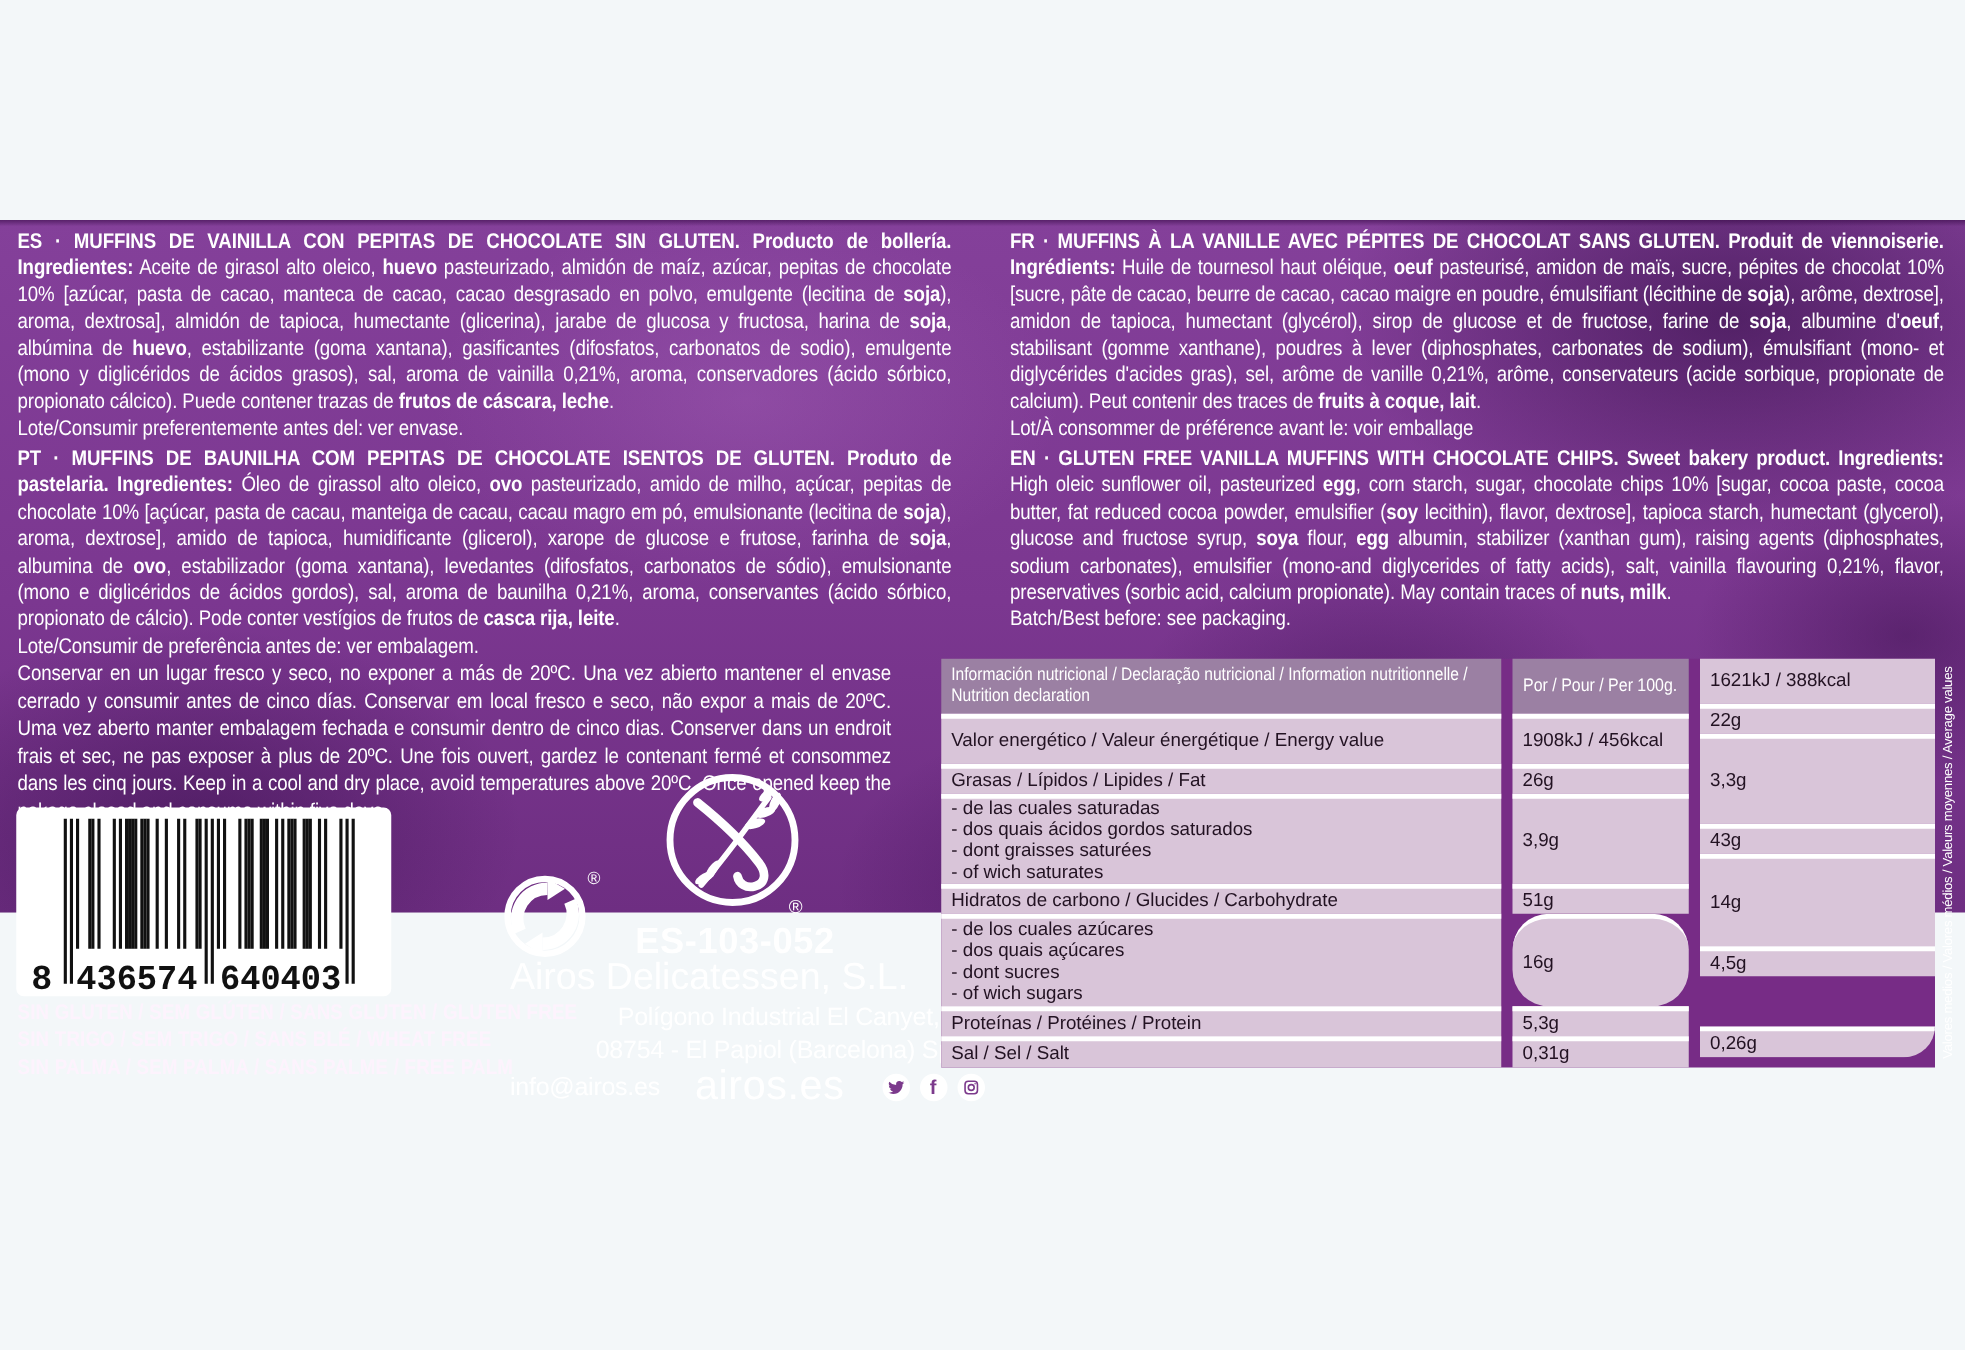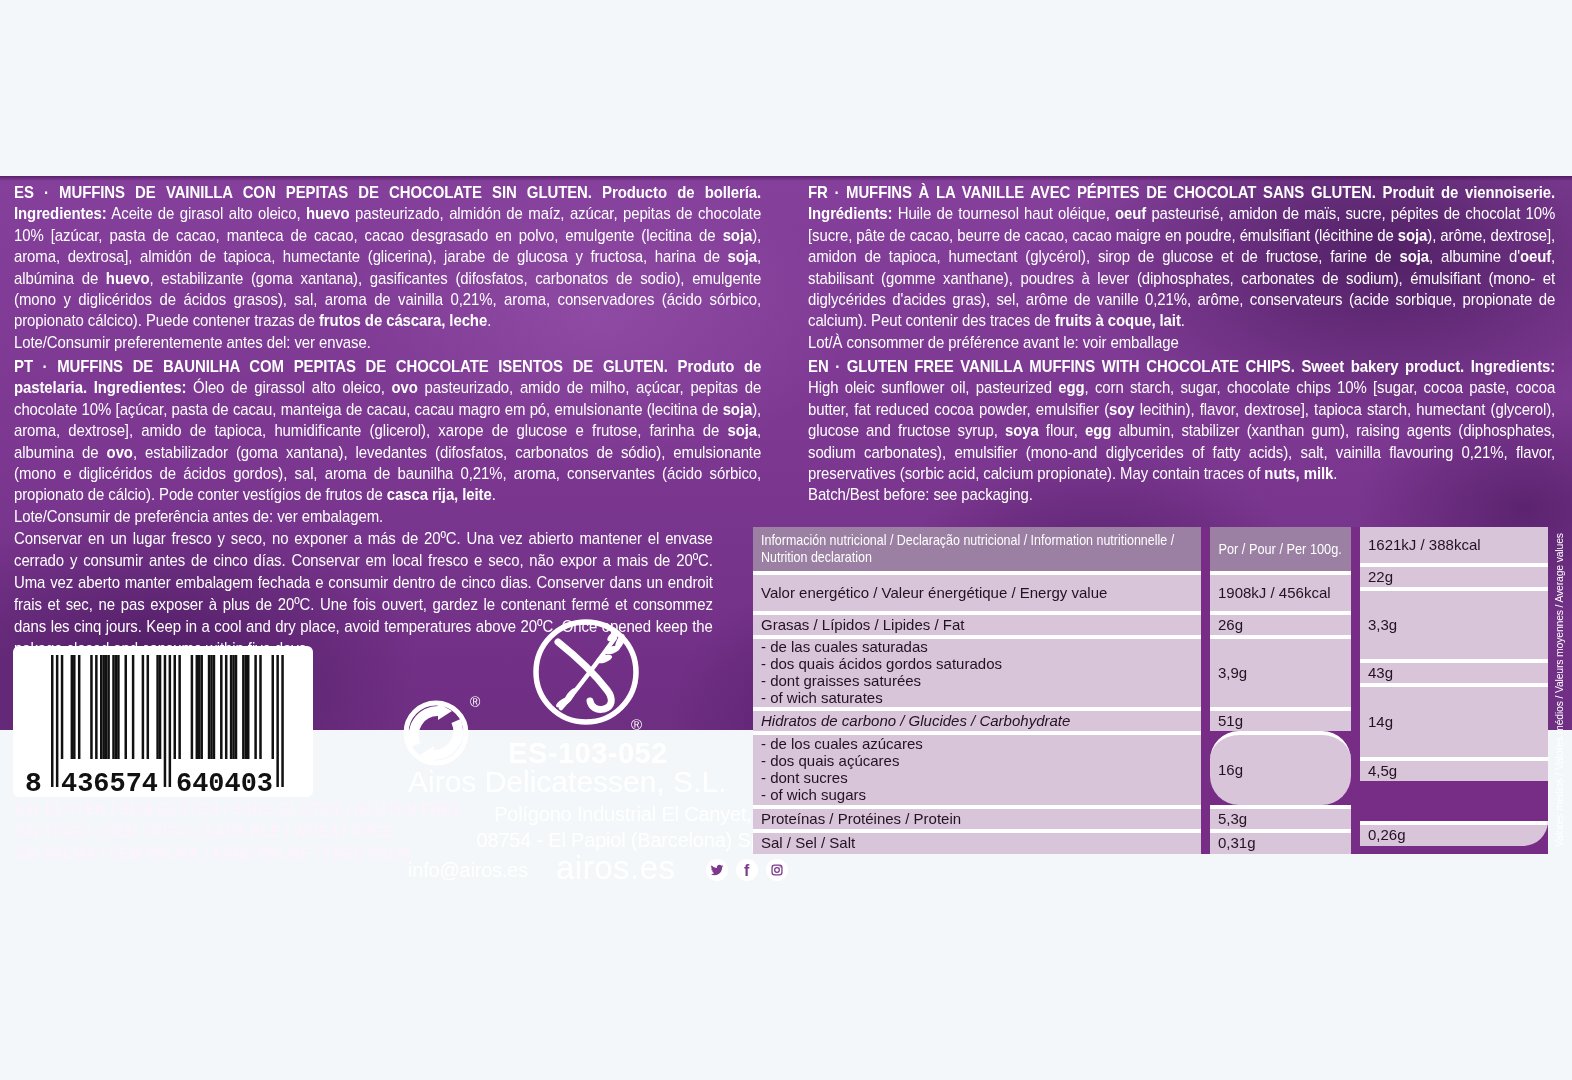--- a/index.html
+++ b/index.html
@@ -209,21 +209,21 @@
           </div>
           <div class="ncell nlabel" style="height: 20px; text-align: center;">
             <div class="ntxt pre">Grasas / Lípidos / Lipides / Fat</div>
           </div>
           <div class="ncell nlabel" style="height: 68px;">
             <div class="ntxt pre">- de las cuales saturadas
 - dos quais ácidos gordos saturados
 - dont graisses saturées
 - of wich saturates</div>
           </div>
-          <div class="ncell nlabel" style="height: 20px; font-style: italic;">
+          <div class="ncell nlabel" style="height: 20px;">
             <div class="ntxt pre">Hidratos de carbono / Glucides / Carbohydrate</div>
           </div>
           <div class="ncell nlabel" style="height: 70px;">
             <div class="ntxt pre">- de los cuales azúcares
 - dos quais açúcares
 - dont sucres
 - of wich sugars</div>
           </div>
           <div class="ncell nlabel" style="height: 20px;">
             <div class="ntxt pre">Proteínas / Protéines / Protein</div>

